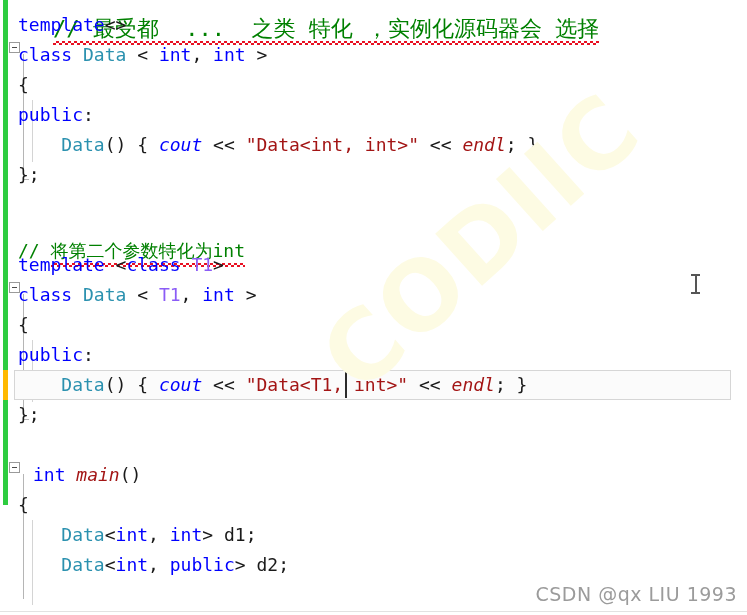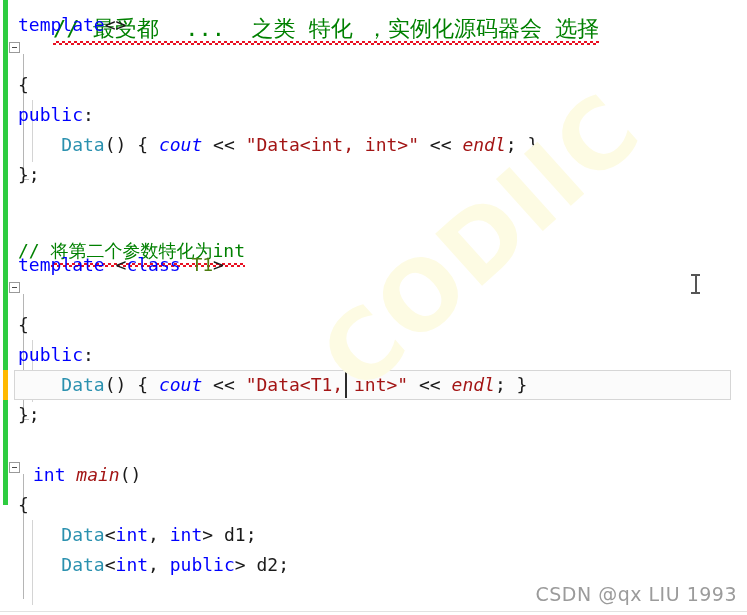--- a/index.html
+++ b/index.html
@@ -124,21 +124,21 @@
 
   
   .kw    { color: #0000ff; }            
   .type  { color: #2b91af; }            
   .str   { color: #a31515; }            
   .cmt   { color: #008000; }            
   .fn    { color: #a31515; font-style: italic; }  
   .var   { color: #0000ff; font-style: italic; }  
   .mac   { color: #a31515; font-style: italic; }  
   .pun   { color: #1a1a1a; }
-  .tparm { color: #4d7c0f; }
+  .tparm { color: #8b5cf6; }
 
   
   .squiggle {
     position: relative;
     display: inline-block;
   }
   .squiggle::after {
     content: "";
     position: absolute;
     left: 0; right: 0; bottom: -1px;
@@ -253,27 +253,29 @@
   <div class="indent-guide" style="left:32px;top:520px;height:85px;"></div>
 
   <div id="clipped-line">
     <span class="txt squiggle">// 最受都  ...  之类 特化 ，实例化源码器会 选择</span>
   </div>
 
   <div class="current-line" style="top:370px;"></div>
 
   <div id="code">
       <div class="line" style="top: 10px;"><span class="txt"><span class="kw">template</span><span class="pun">&lt;&gt;</span></span></div>
+      <div class="line" style="top: 40px;"><span class="txt"><span class="kw">class </span><span class="type">Data </span><span class="pun">&lt; </span><span class="kw">int</span><span class="pun">, </span><span class="kw">int</span><span class="pun"> &gt;</span></span></div>
       <div class="line" style="top: 70px;"><span class="txt"><span class="pun">{</span></span></div>
       <div class="line" style="top: 100px;"><span class="txt"><span class="kw">public</span><span class="pun">:</span></span></div>
       <div class="line" style="top: 130px;"><span class="txt"><span class="pun">    </span><span class="type">Data</span><span class="pun">() { </span><span class="var">cout</span><span class="pun"> &lt;&lt; </span><span class="str">"Data&lt;int, int&gt;"</span><span class="pun"> &lt;&lt; </span><span class="mac">endl</span><span class="pun">; }</span></span></div>
       <div class="line" style="top: 160px;"><span class="txt"><span class="pun">};</span></span></div>
       <div class="line" style="top: 190px;"><span class="txt"></span></div>
       <div class="line" style="top: 236px;"><span class="txt"><span class="cmt">// </span><span class="cmt squiggle">将第二个参数特化为int</span></span></div>
       <div class="line" style="top: 250px;"><span class="txt"><span class="kw">template </span><span class="pun">&lt;</span><span class="kw">class </span><span class="tparm">T1</span><span class="pun">&gt;</span></span></div>
+      <div class="line" style="top: 280px;"><span class="txt"><span class="kw">class </span><span class="type">Data </span><span class="pun">&lt; </span><span class="tparm">T1</span><span class="pun">, </span><span class="kw">int</span><span class="pun"> &gt;</span></span></div>
       <div class="line" style="top: 310px;"><span class="txt"><span class="pun">{</span></span></div>
       <div class="line" style="top: 340px;"><span class="txt"><span class="kw">public</span><span class="pun">:</span></span></div>
       <div class="line" style="top: 370px;"><span class="txt"><span class="pun">    </span><span class="type">Data</span><span class="pun">() { </span><span class="var">cout</span><span class="pun"> &lt;&lt; </span><span class="str">"Data&lt;T1, int&gt;"</span><span class="pun"> &lt;&lt; </span><span class="mac">endl</span><span class="pun">; }</span></span></div>
       <div class="line" style="top: 400px;"><span class="txt"><span class="pun">};</span></span></div>
       <div class="line" style="top: 430px;"><span class="txt"></span></div>
       <div class="line" style="top: 460px; padding-left: 15px;"><span class="txt"><span class="kw">int </span><span class="fn">main</span><span class="pun">()</span></span></div>
       <div class="line" style="top: 490px;"><span class="txt"><span class="pun">{</span></span></div>
       <div class="line" style="top: 520px;"><span class="txt"><span class="pun">    </span><span class="type">Data</span><span class="pun">&lt;</span><span class="kw">int</span><span class="pun">, </span><span class="kw">int</span><span class="pun">&gt; d1;</span></span></div>
       <div class="line" style="top: 550px;"><span class="txt"><span class="pun">    </span><span class="type">Data</span><span class="pun">&lt;</span><span class="kw">int</span><span class="pun">, </span><span class="kw">public</span><span class="pun">&gt; d2;</span></span></div>
     </div>

